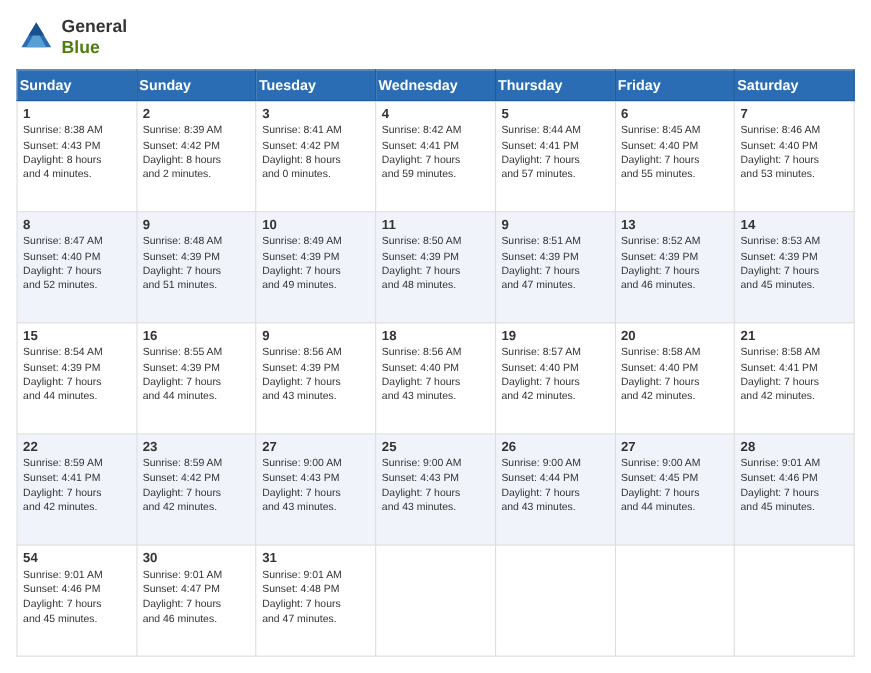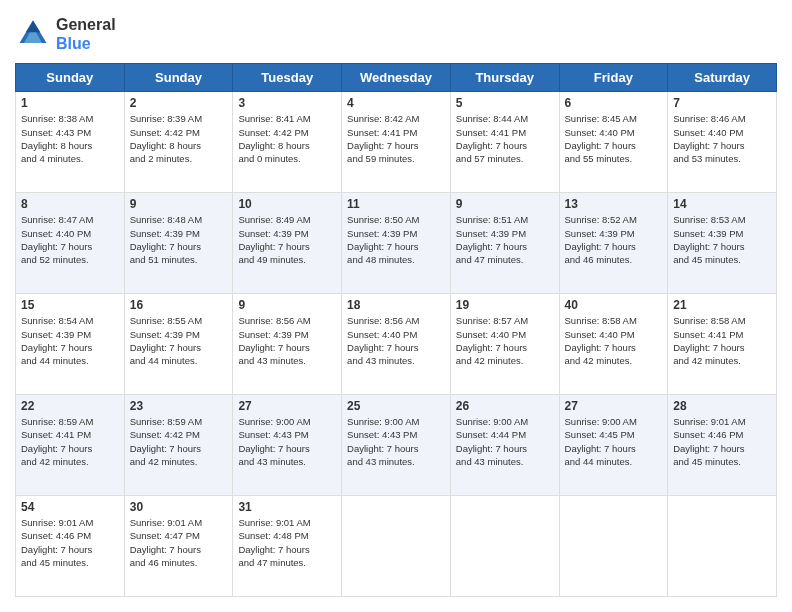--- a/index.html
+++ b/index.html
@@ -50,21 +50,21 @@
       border-collapse: collapse;
       width: 100%;
       table-layout: fixed;
     }
     .calendar th {
       background-color: #2a6db5;
       color: white;
       padding: 6px 2px;
       font-size: 13px;
       font-weight: bold;
-      text-align: center;
+      text-align: left;
       border: 1px solid #1e5a9a;
     }
     .calendar td {
       vertical-align: top;
       padding: 4px 5px;
       font-size: 9.5px;
       color: #333;
       border: 1px solid #ddd;
       height: 85px;
     }
@@ -93,21 +93,21 @@
 <div class="container">
   <div class="header">
     <div class="logo">
       <svg class="logo-icon" viewBox="0 0 40 40">
         <polygon points="20,5 35,30 5,30" fill="#2a6db5"></polygon>
         <polygon points="20,12 30,30 10,30" fill="#5a9fd4"></polygon>
         <polygon points="20,5 28,18 12,18" fill="#1a5090"></polygon>
       </svg>
       <div>
         <div style="font-size:16px;font-weight:bold;color:#333;line-height:1.2;">General</div>
-        <div style="font-size:16px;font-weight:bold;color:#3b82f6;line-height:1.2;">Blue</div>
+        <div style="font-size:16px;font-weight:bold;color:#4d7c0f;line-height:1.2;">Blue</div>
       </div>
     </div>
     <div class="title-section">
       <div class="month-title"></div>
       <div class="location"></div>
     </div>
   </div>
 
   <table class="calendar">
     <thead>
@@ -197,21 +197,21 @@
           </td>
           <td>
             <span class="day-number">18</span>
             <div class="day-info">Sunrise: 8:56 AM<br>Sunset: 4:40 PM<br>Daylight: 7 hours<br>and 43 minutes.</div>
           </td>
           <td>
             <span class="day-number">19</span>
             <div class="day-info">Sunrise: 8:57 AM<br>Sunset: 4:40 PM<br>Daylight: 7 hours<br>and 42 minutes.</div>
           </td>
           <td>
-            <span class="day-number">40</span>
+            <span class="day-number">20</span>
             <div class="day-info">Sunrise: 8:58 AM<br>Sunset: 4:40 PM<br>Daylight: 7 hours<br>and 42 minutes.</div>
           </td>
           <td>
             <span class="day-number">21</span>
             <div class="day-info">Sunrise: 8:58 AM<br>Sunset: 4:41 PM<br>Daylight: 7 hours<br>and 42 minutes.</div>
           </td>
         </tr>
         <tr>
           <td>
             <span class="day-number">22</span>

